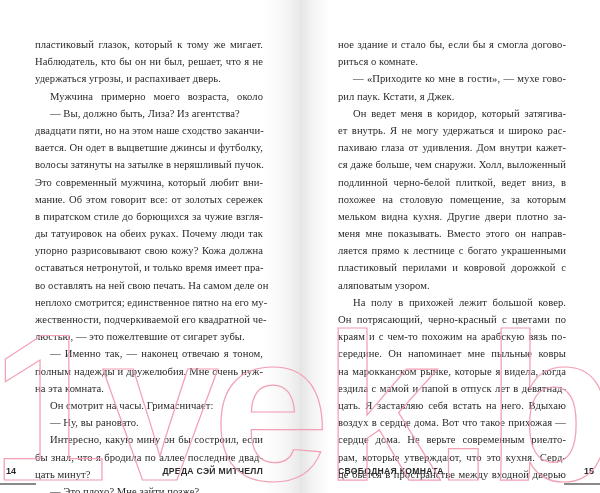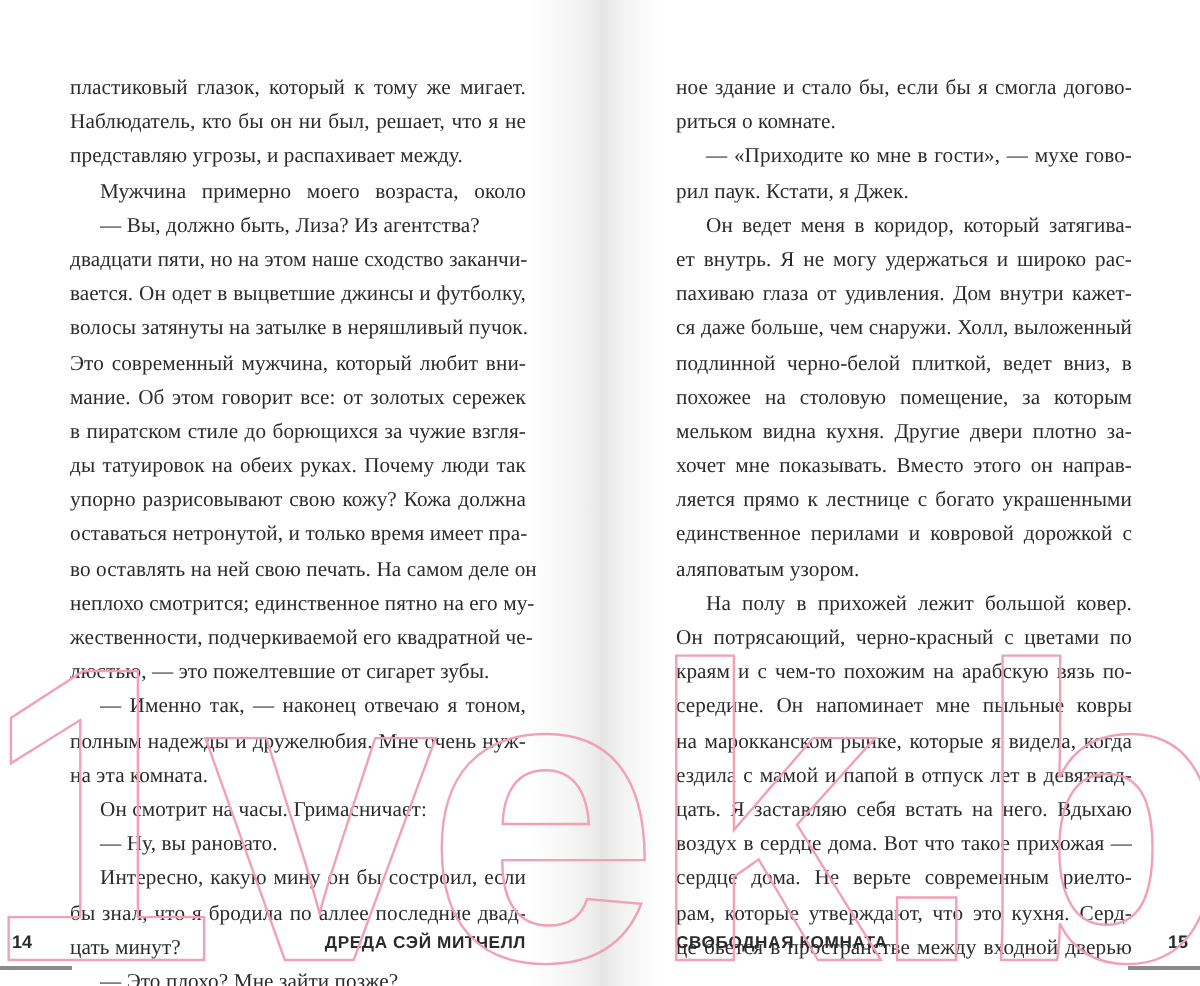--- a/index.html
+++ b/index.html
@@ -94,21 +94,21 @@
   </style>
 </head>
 <body>
 
 <div class="spread">
 
   <div class="page page-left">
     <div class="text-block" id="left-text">
         <span class="line">пластиковый глазок, который к тому же мигает.</span>
         <span class="line">Наблюдатель, кто бы он ни был, решает, что я не</span>
-        <span class="line last">представляю угрозы, и распахивает между.</span>
+        <span class="line last">удержаться угрозы, и распахивает дверь.</span>
         <span class="line indent">Мужчина примерно моего возраста, около</span>
         <span class="line indent last">— Вы, должно быть, Лиза? Из агентства?</span>
         <span class="line">двадцати пяти, но на этом наше сходство заканчи-</span>
         <span class="line">вается. Он одет в выцветшие джинсы и футболку,</span>
         <span class="line">волосы затянуты на затылке в неряшливый пучок.</span>
         <span class="line">Это современный мужчина, который любит вни-</span>
         <span class="line">мание. Об этом говорит все: от золотых сережек</span>
         <span class="line">в пиратском стиле до борющихся за чужие взгля-</span>
         <span class="line">ды татуировок на обеих руках. Почему люди так</span>
         <span class="line">упорно разрисовывают свою кожу? Кожа должна</span>
@@ -138,23 +138,23 @@
         <span class="line last">риться о комнате.</span>
         <span class="line indent">— «Приходите ко мне в гости», — мухе гово-</span>
         <span class="line last">рил паук. Кстати, я Джек.</span>
         <span class="line indent">Он ведет меня в коридор, который затягива-</span>
         <span class="line">ет внутрь. Я не могу удержаться и широко рас-</span>
         <span class="line">пахиваю глаза от удивления. Дом внутри кажет-</span>
         <span class="line">ся даже больше, чем снаружи. Холл, выложенный</span>
         <span class="line">подлинной черно-белой плиткой, ведет вниз, в</span>
         <span class="line">похожее на столовую помещение, за которым</span>
         <span class="line">мельком видна кухня. Другие двери плотно за-</span>
-        <span class="line">хочет мне показывать. Вместо этого он направ-</span>
+        <span class="line">меня мне показывать. Вместо этого он направ-</span>
         <span class="line">ляется прямо к лестнице с богато украшенными</span>
-        <span class="line">единственное перилами и ковровой дорожкой с</span>
+        <span class="line">пластиковый перилами и ковровой дорожкой с</span>
         <span class="line last">аляповатым узором.</span>
         <span class="line indent">На полу в прихожей лежит большой ковер.</span>
         <span class="line">Он потрясающий, черно-красный с цветами по</span>
         <span class="line">краям и с чем-то похожим на арабскую вязь по-</span>
         <span class="line">середине. Он напоминает мне пыльные ковры</span>
         <span class="line">на марокканском рынке, которые я видела, когда</span>
         <span class="line">ездила с мамой и папой в отпуск лет в девятнад-</span>
         <span class="line">цать. Я заставляю себя встать на него. Вдыхаю</span>
         <span class="line">воздух в сердце дома. Вот что такое прихожая —</span>
         <span class="line">сердце дома. Не верьте современным риелто-</span>

